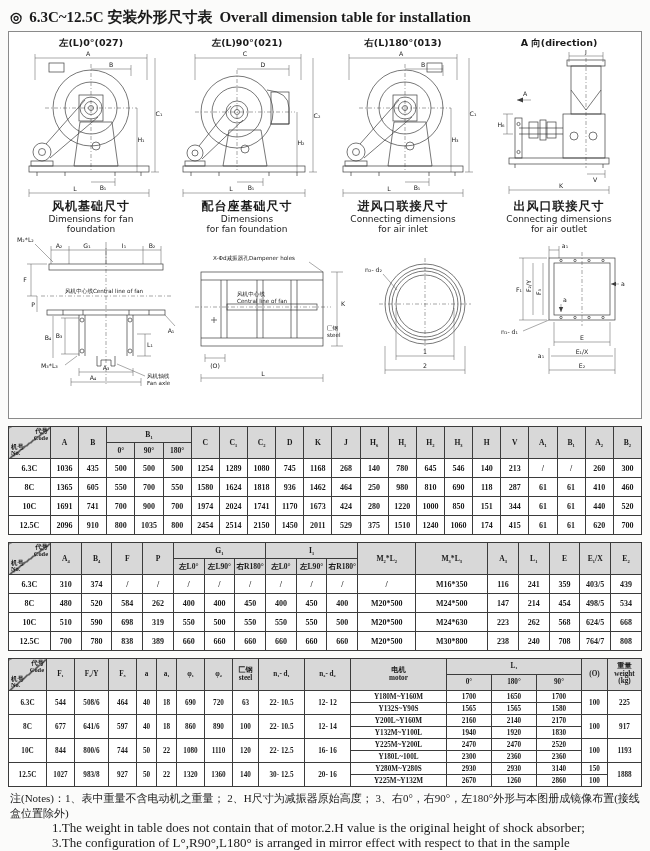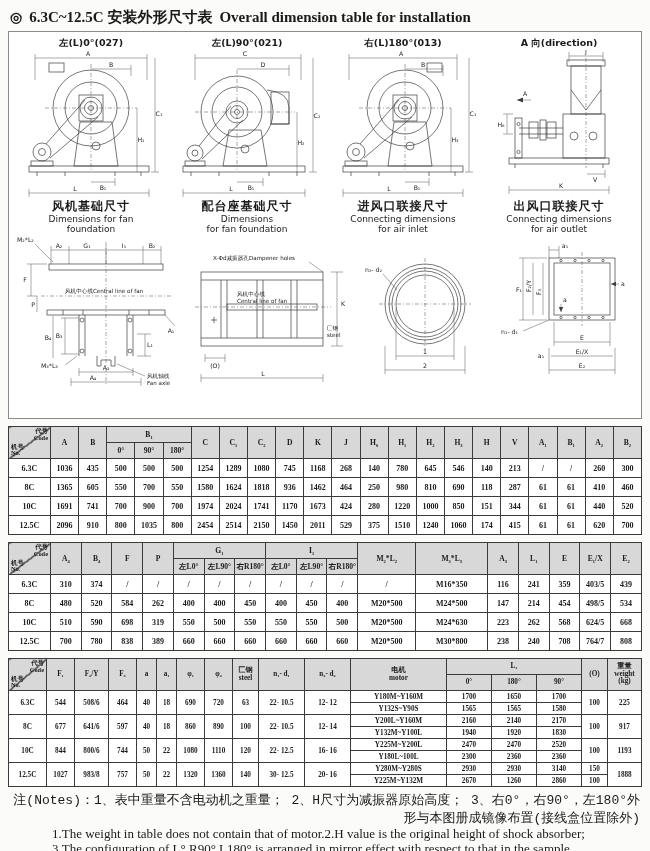--- a/index.html
+++ b/index.html
@@ -25,21 +25,21 @@
   th,td{border:1px solid #3b3b3b;text-align:center;vertical-align:middle;padding:0;overflow:hidden;}
   th{background:#d8d8d8;font-size:7.6px;font-weight:bold;height:15px;line-height:1.05;}
   td{font-size:8px;font-weight:bold;height:18px;background:#fff;}
   #table3 td{height:11px;font-size:7.2px;}
   #table3 th{font-size:7.2px;}
   td.code{font-size:8px;}
   th.corner{position:relative;background:#d8d8d8 linear-gradient(to bottom right,transparent 48.5%,#3b3b3b 48.5%,#3b3b3b 51.5%,transparent 51.5%);}
   .ctr{position:absolute;top:1px;right:2px;text-align:right;font-size:6.4px;line-height:1.05;}
   .cbl{position:absolute;bottom:1px;left:2px;text-align:left;font-size:6.4px;line-height:1.05;}
   .notes{margin-top:4px;padding:0 2px;}
-  .notes-zh{font-size:13px;font-family:Liberation Mono, monospace;text-align:right;}
+  .notes-zh{font-size:11px;font-family:Liberation Serif, serif;}
   .notes-en{font-size:13px;padding-left:42px;line-height:1.15;width:560px;}
 </style>
 </head>
 <body>
 
 <div class="page">
 
   <div class="title-row">
     <span class="title-icon">◎</span>
     <span>6.3C~12.5C 安装外形尺寸表</span>
@@ -806,21 +806,21 @@
         <tr>
           <td>Y180L~100L</td>
           <td>2300</td>
           <td>2360</td>
           <td>2360</td>
         </tr>
         <tr>
           <td class="code" rowspan="2">12.5C</td>
           <td rowspan="2">1027</td>
           <td rowspan="2">983/8</td>
-          <td rowspan="2">757</td>
+          <td rowspan="2">927</td>
           <td rowspan="2">50</td>
           <td rowspan="2">22</td>
           <td rowspan="2">1320</td>
           <td rowspan="2">1360</td>
           <td rowspan="2">140</td>
           <td rowspan="2">30- 12.5</td>
           <td rowspan="2">20- 16</td>
           <td>Y280M~Y280S</td>
           <td>2930</td>
           <td>2930</td>

